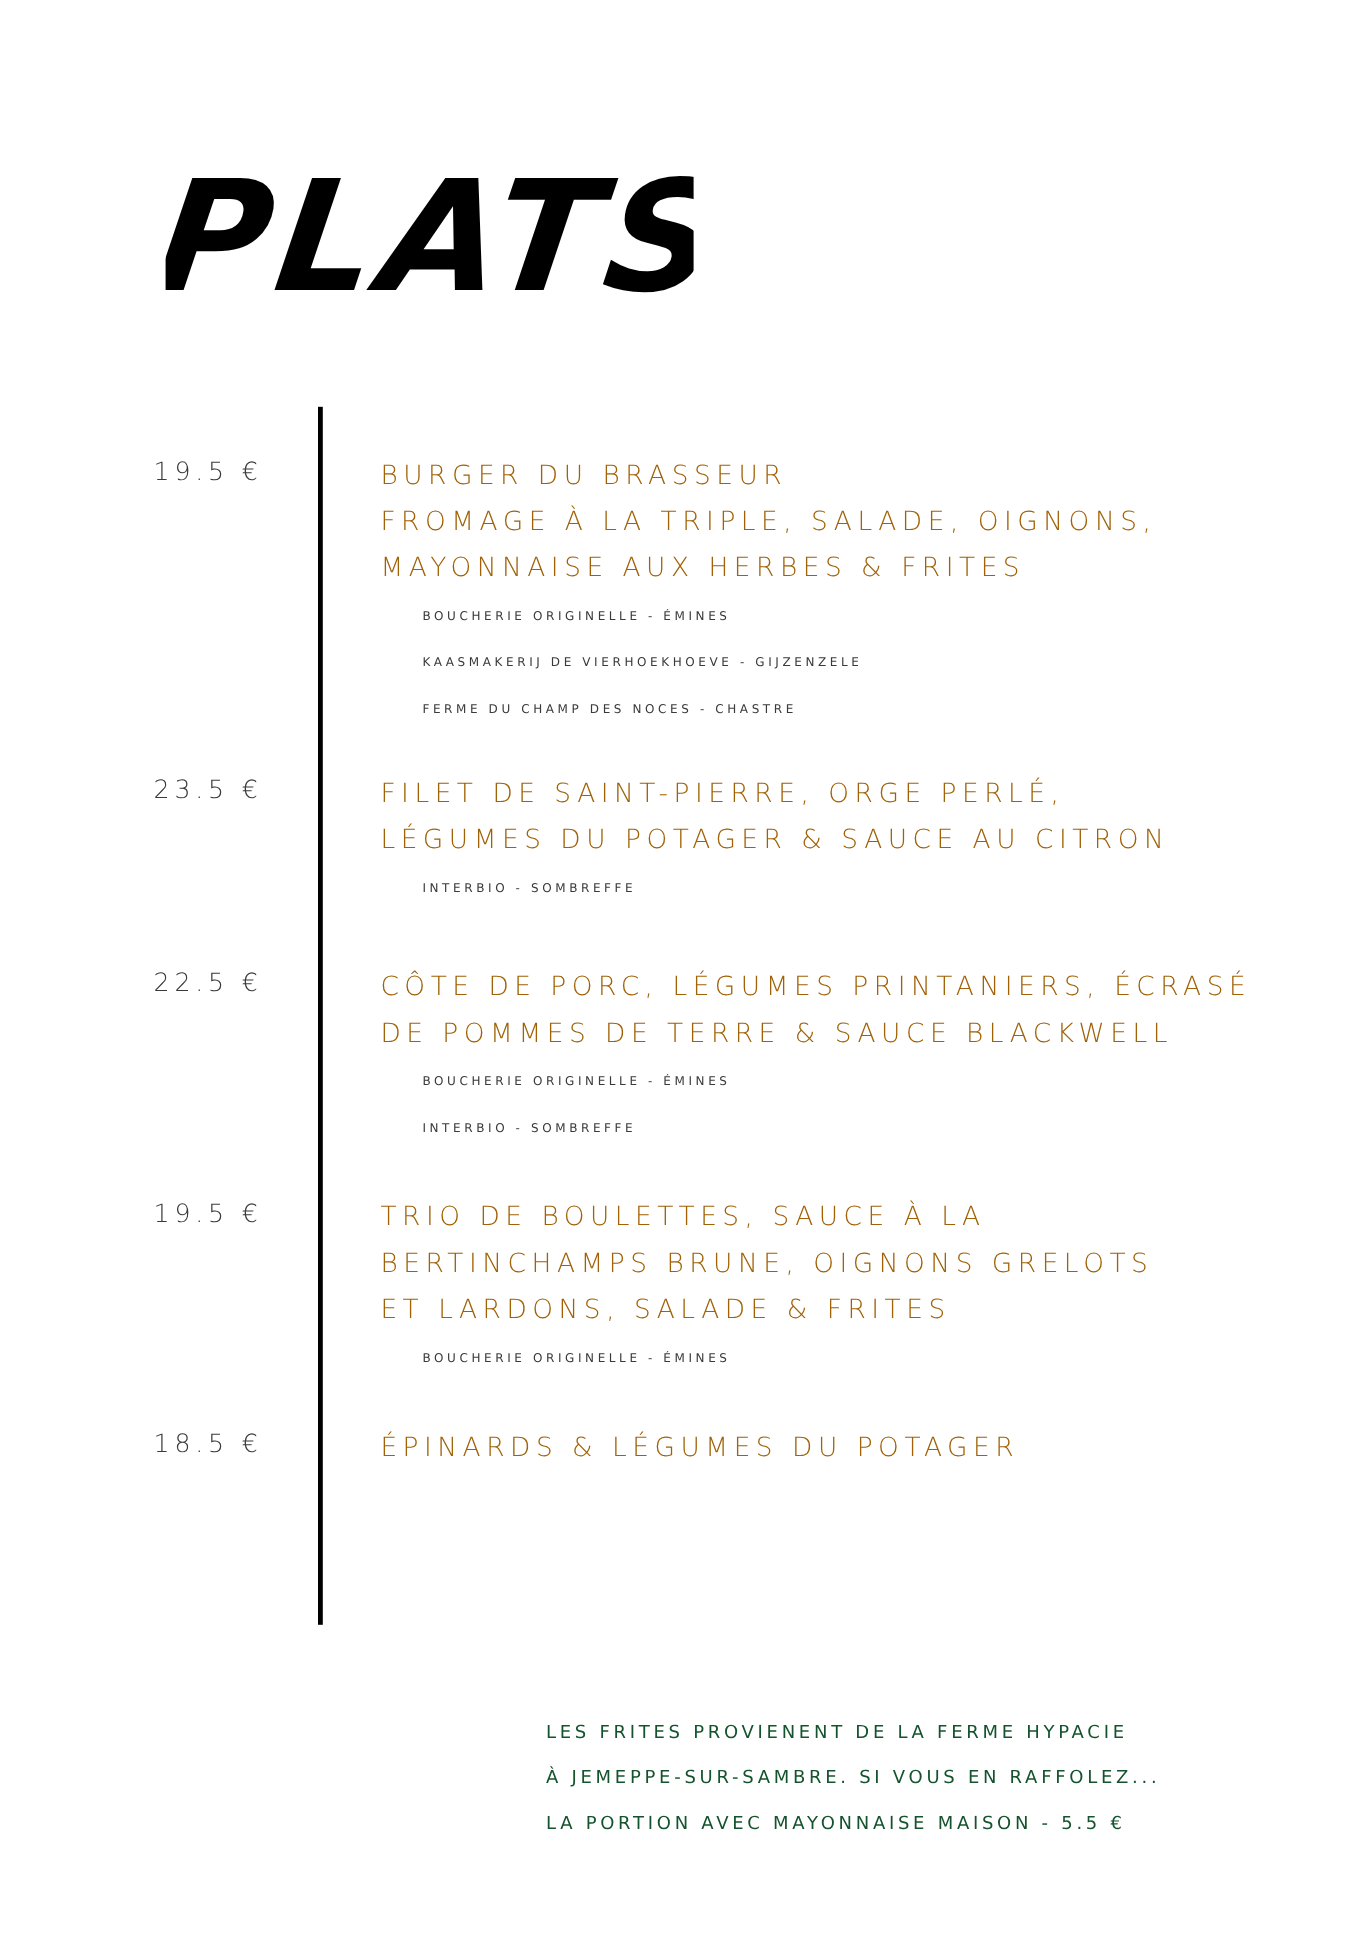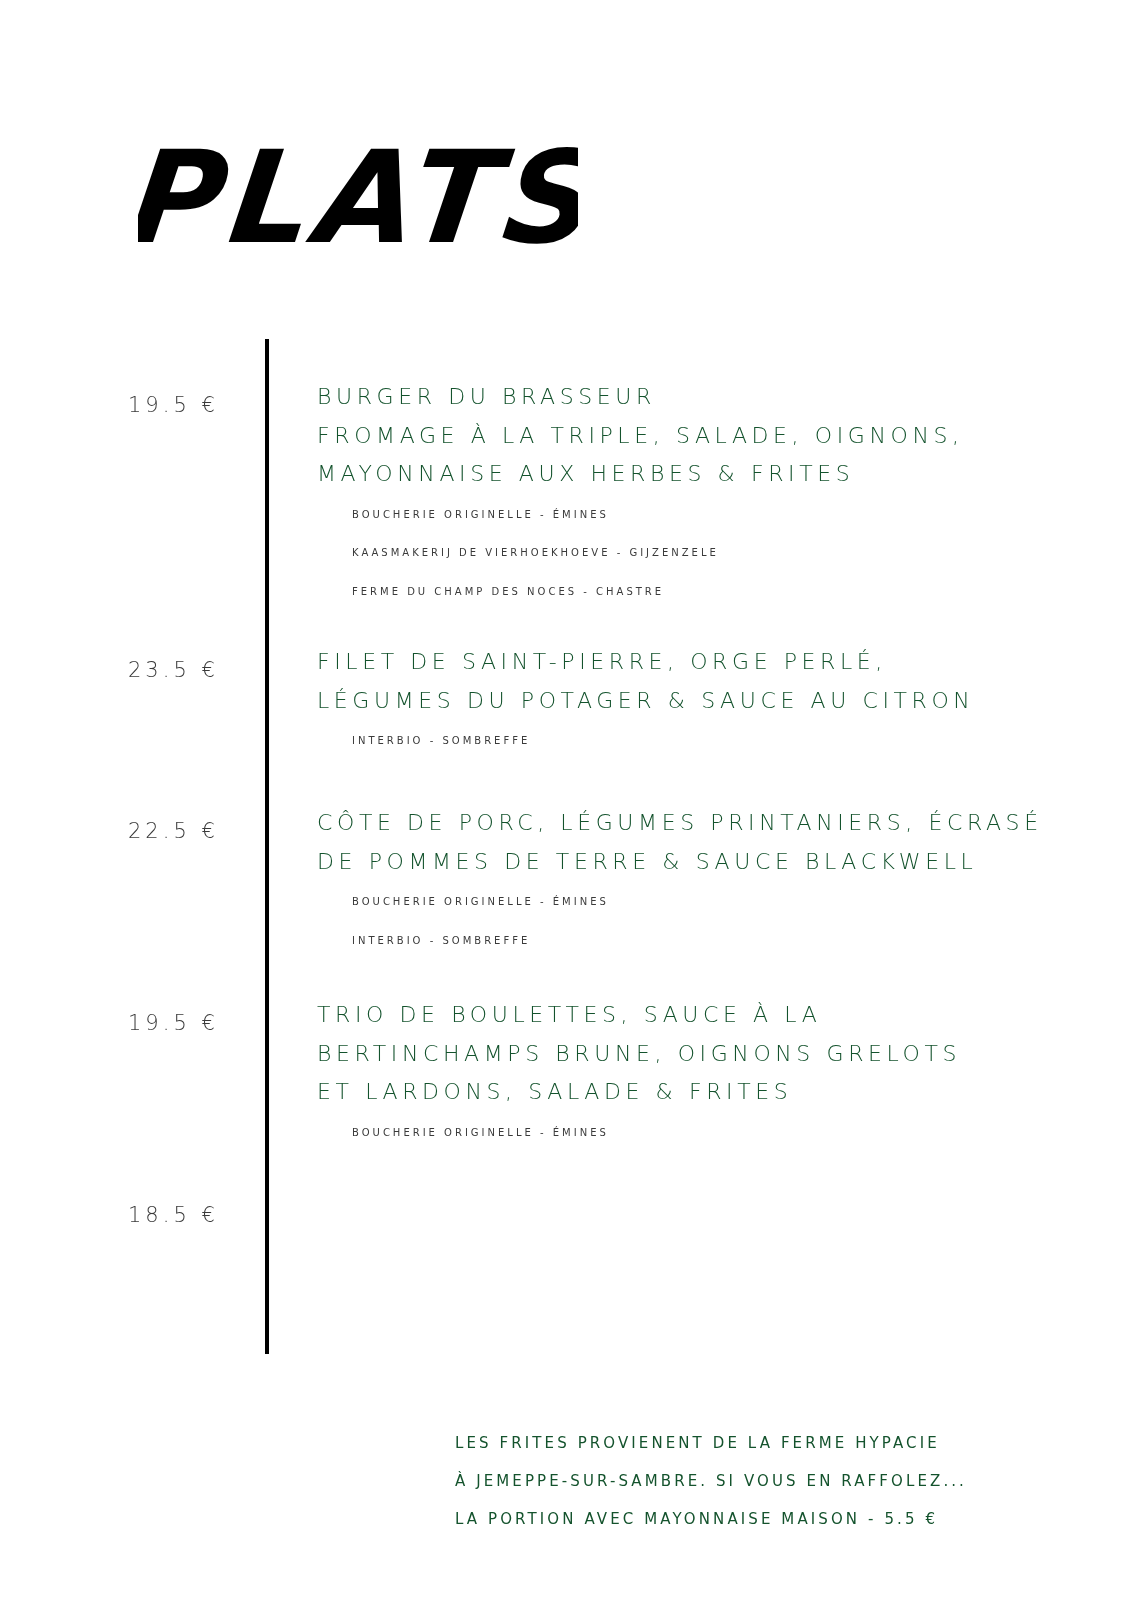--- a/index.html
+++ b/index.html
@@ -34,39 +34,39 @@
     }
 
     .menu-item {
       position: absolute;
       left: 0;
       width: 1140px;
     }
     .price {
       position: absolute;
       left: 128px;
-      top: 12px;
+      top: 0;
       font-size: 21px;
       letter-spacing: 4px;
       font-weight: 300;
       color: #3a3a3a;
       white-space: nowrap;
       line-height: 30px;
     }
     .dish {
       position: absolute;
       left: 317px;
       top: 0;
       width: 820px;
     }
     .dish-line {
       font-size: 22px;
       letter-spacing: 4.6px;
       line-height: 38.5px;
-      color: #14532d;
+      color: #a16207;
       white-space: nowrap;
       font-weight: 300;
     }
     .suppliers {
       margin-left: 35px;
       margin-top: 2px;
     }
     .supplier {
       font-size: 10px;
       letter-spacing: 3px;
@@ -145,20 +145,21 @@
     <div class="dish-line">ET LARDONS, SALADE &amp; FRITES</div>
     <div class="suppliers">
       <div class="supplier">BOUCHERIE ORIGINELLE - ÉMINES</div>
     </div>
   </div>
 </div>
 
 <div class="menu-item" style="top:1188px;">
   <div class="price">18.5 €</div>
   <div class="dish">
+    <div class="dish-line">ÉPINARDS &amp; LÉGUMES DU POTAGER</div>
   </div>
 </div>
 
 <div class="footer">
   <div class="footer-line">LES FRITES PROVIENENT DE LA FERME HYPACIE</div>
   <div class="footer-line">À JEMEPPE-SUR-SAMBRE. SI VOUS EN RAFFOLEZ...</div>
   <div class="footer-line">LA PORTION AVEC MAYONNAISE MAISON - 5.5 €</div>
 </div>
 
 </body></html>

